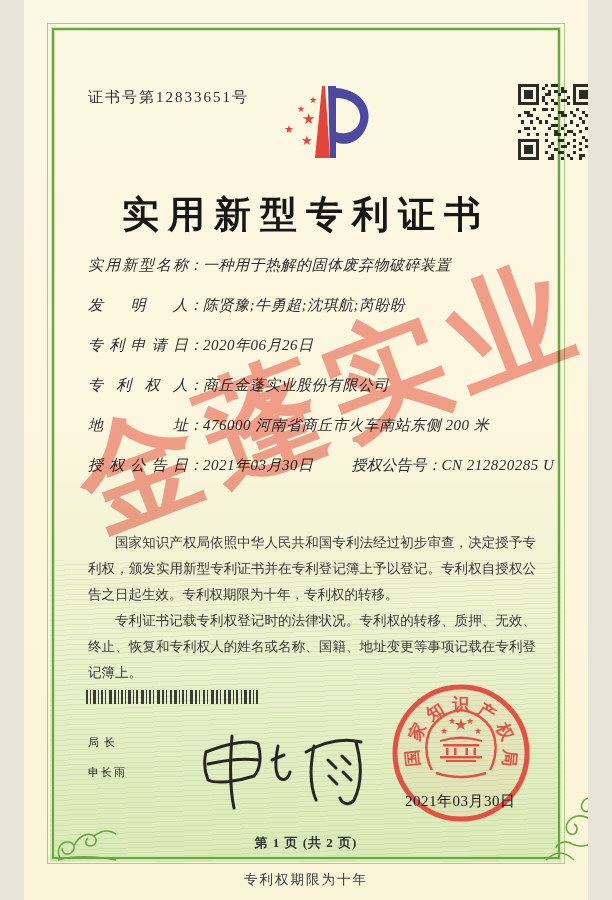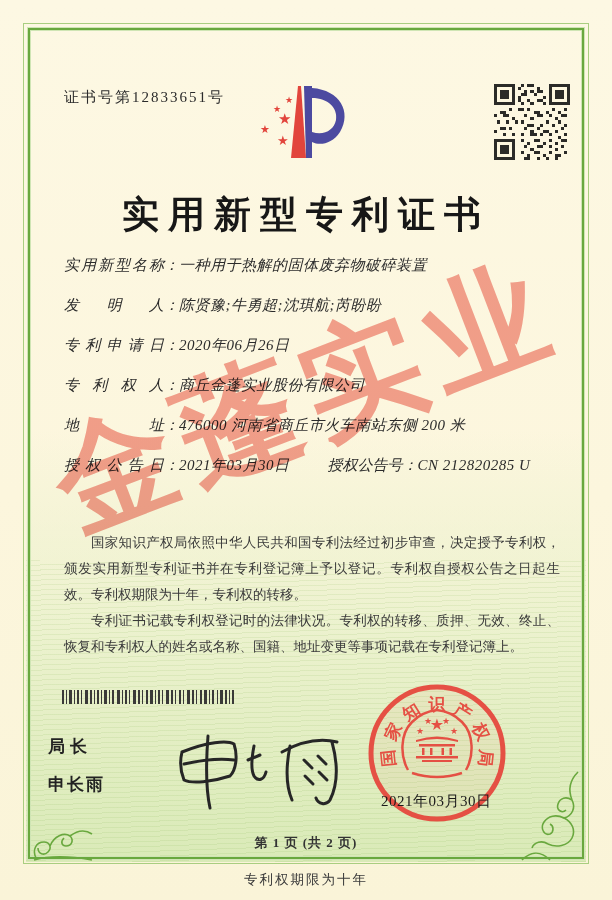--- a/index.html
+++ b/index.html
@@ -1,17 +1,17 @@
 <!DOCTYPE html>
 <html><head>
 <meta charset="utf-8">
 <style>
   html,body{margin:0;padding:0;background:#e8e4d8;}
   .page{
-    position:relative;width:612px;height:900px;margin:0 auto;
+    position:relative;width:564px;height:900px;margin:0 auto;
     background:linear-gradient(180deg,#fdf8e3 0%,#fcf6dd 55%,#faf4d8 100%);
     overflow:hidden;
     font-family:"Liberation Serif","DejaVu Serif",serif;
     color:#2b2b2b;
   }
   .tint{position:absolute;left:26px;right:26px;top:430px;bottom:38px;z-index:0;pointer-events:none;
     background:linear-gradient(180deg,rgba(224,239,196,0) 0%,rgba(224,239,196,0.55) 45%,rgba(214,233,180,0.9) 100%);}
   .waves{position:absolute;left:26px;right:26px;top:560px;bottom:38px;z-index:0;pointer-events:none;
     background:repeating-linear-gradient(178deg,rgba(120,175,70,0.12) 0 1px,rgba(120,175,70,0) 1px 5px);}
   .frame-outer{position:absolute;left:23px;top:23px;right:23px;bottom:36px;border:1px solid #a9ce80;z-index:1;pointer-events:none;}
@@ -20,21 +20,21 @@
   .cert-no{position:absolute;left:64px;top:88px;font-size:15px;letter-spacing:2px;}
   .title{position:absolute;left:0;top:190px;width:100%;text-align:center;font-size:37px;font-weight:700;letter-spacing:9px;color:#171717;}
   .fields{position:absolute;left:64px;top:254px;right:44px;font-size:15px;font-style:italic;}
   .row{margin-bottom:18px;line-height:22px;white-space:nowrap;}
   .lab{display:inline-block;width:100px;text-align:justify;text-align-last:justify;vertical-align:top;}
   .colon{display:inline-block;width:15px;vertical-align:top;}
   .val{letter-spacing:0.5px;}
   .grant2{margin-left:38px;}
   .paras{position:absolute;left:64px;top:530px;right:52px;font-size:13.5px;line-height:26px;color:#3a3a3a;text-align:justify;}
   .paras p{margin:0;text-indent:2em;}
-  .officer{position:absolute;left:48px;top:735px;font-size:17px;color:#222;font-weight:bold;}
+  .officer{position:absolute;left:64px;top:735px;font-size:11px;color:#222;}
   .officer .t{letter-spacing:5px;margin-bottom:15px;}
   .officer .n{letter-spacing:2px;}
   .pagenum{position:absolute;left:0;top:834px;width:100%;text-align:center;font-size:13px;color:#333;letter-spacing:1px;font-weight:bold;}
   .backnote{position:absolute;left:0;top:871px;width:100%;text-align:center;font-size:13.5px;color:#3a3a3a;letter-spacing:2px;}
   .seal-date{position:absolute;left:381px;top:792px;font-size:15px;color:#1b1b1b;z-index:4;letter-spacing:0.5px;}
   .watermark{position:absolute;left:0;top:338px;width:612px;line-height:120px;text-align:center;
     font-size:120px;font-weight:700;letter-spacing:12px;white-space:nowrap;
     color:rgba(231,72,58,0.50);transform:rotate(-21deg);mix-blend-mode:multiply;z-index:6;pointer-events:none;}
   .abs{position:absolute;}
   svg{display:block;}

